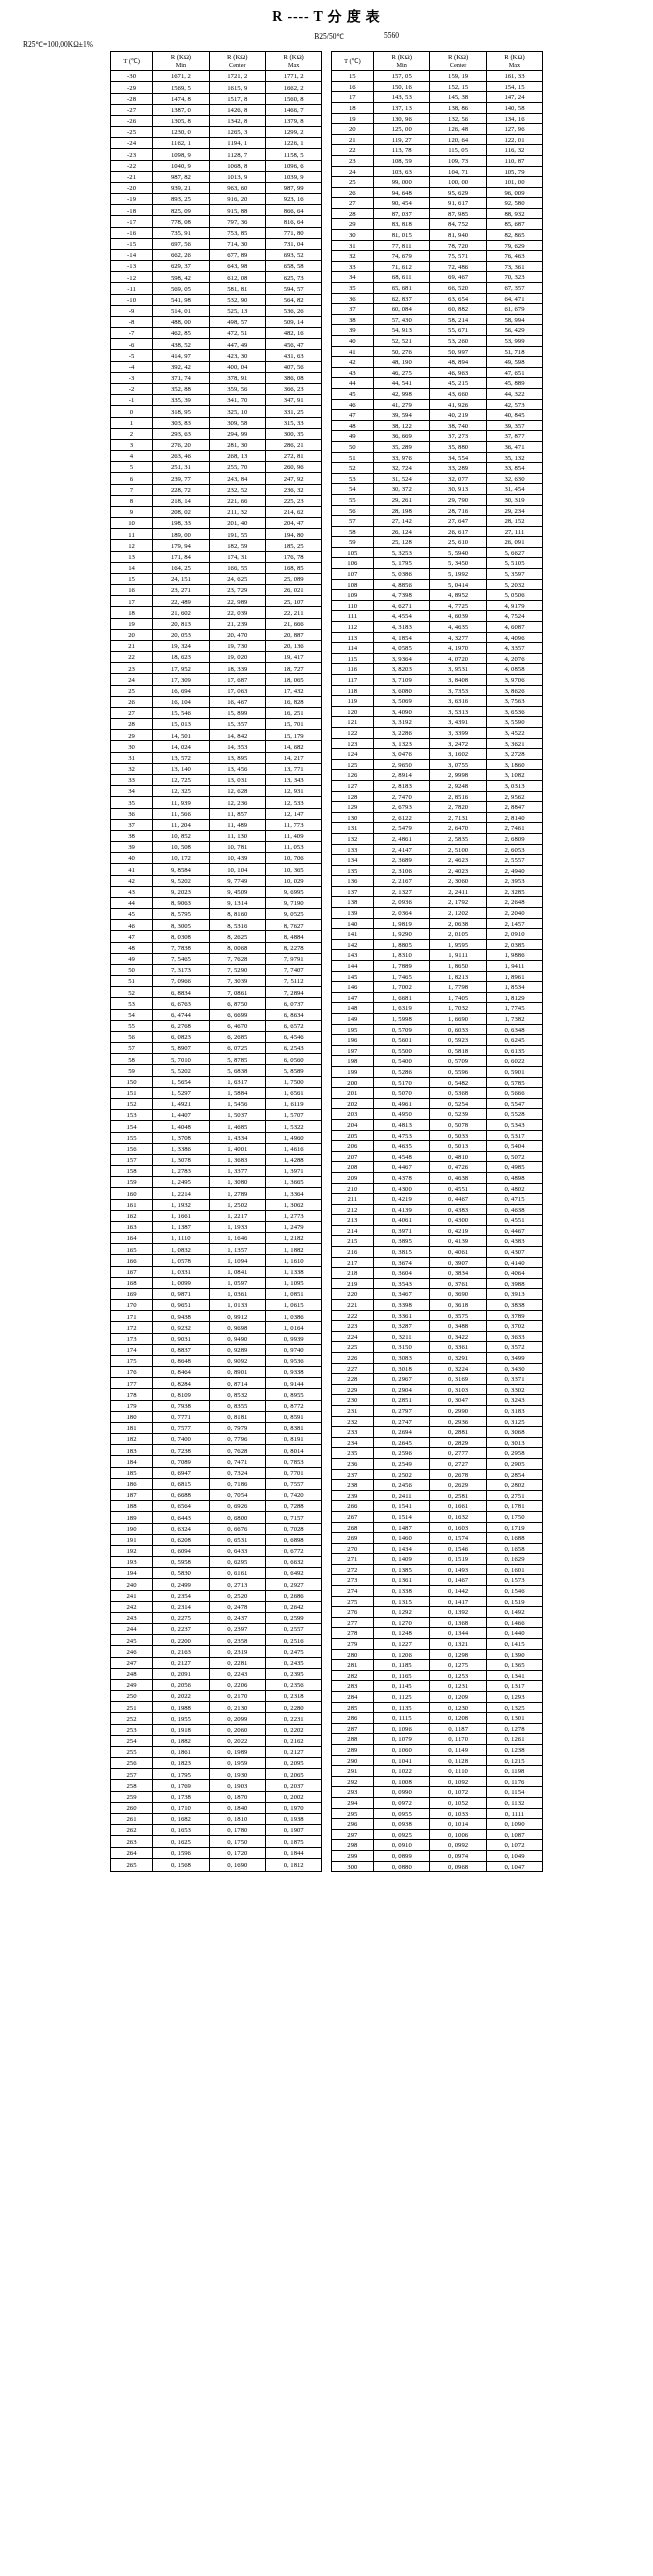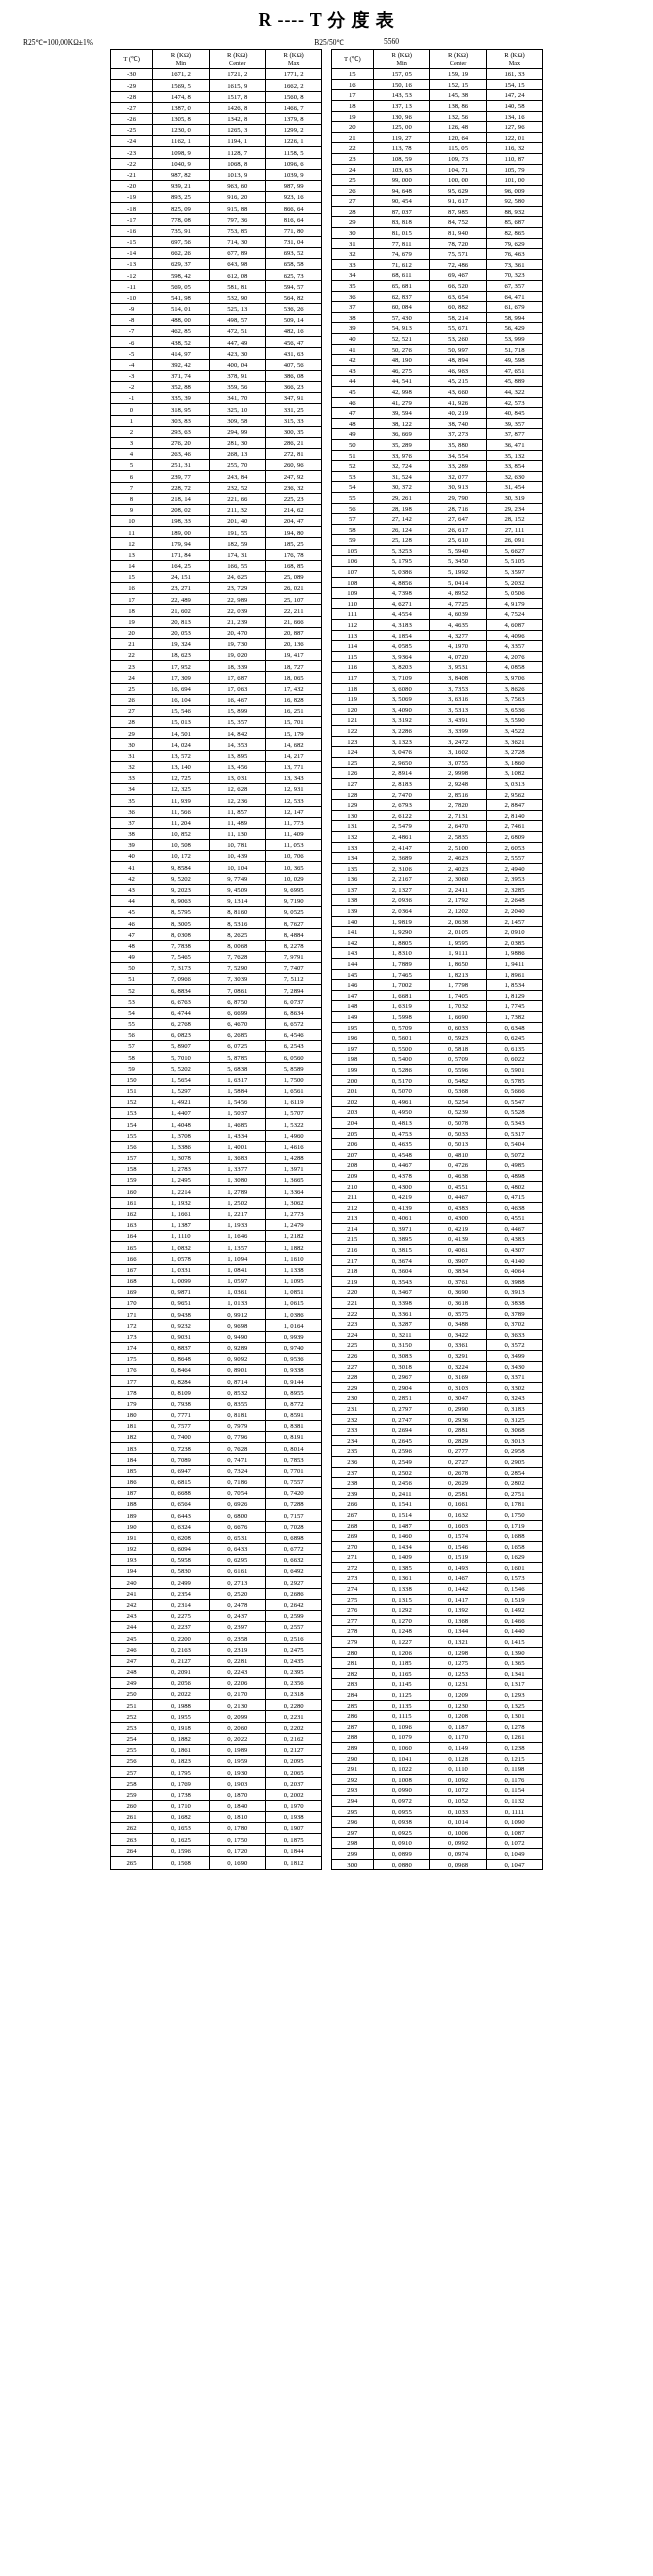--- a/index.html
+++ b/index.html
@@ -6,31 +6,31 @@
   body{
     font-family:"Liberation Serif", serif;
     width:653px;
     color:#000;
   }
   .page{width:653px;position:relative;padding-top:5px;box-sizing:border-box;}
   .doc-title{
     text-align:center;
     font-family:"Liberation Serif", serif;
     font-weight:bold;
-    font-size:18px;
+    font-size:14px;
     letter-spacing:0.8px;
     margin:3.3px 0 5px 0;
   }
   .meta-row{
     display:flex;
     font-size:7.5px;
     padding:0 23px 1.7px 23px;
     box-sizing:border-box;
   }
-  .meta-left{width:48%;}
+  .meta-left{width:48%;margin-top:8px;}
   .meta-right{width:52%;display:flex;}
   .meta-right .lbl{margin-right:40px;}
   .tables{
     display:flex;
     justify-content:center;
     gap:8.3px;
     padding:0 20px;
     box-sizing:border-box;
   }
   table.rt{

